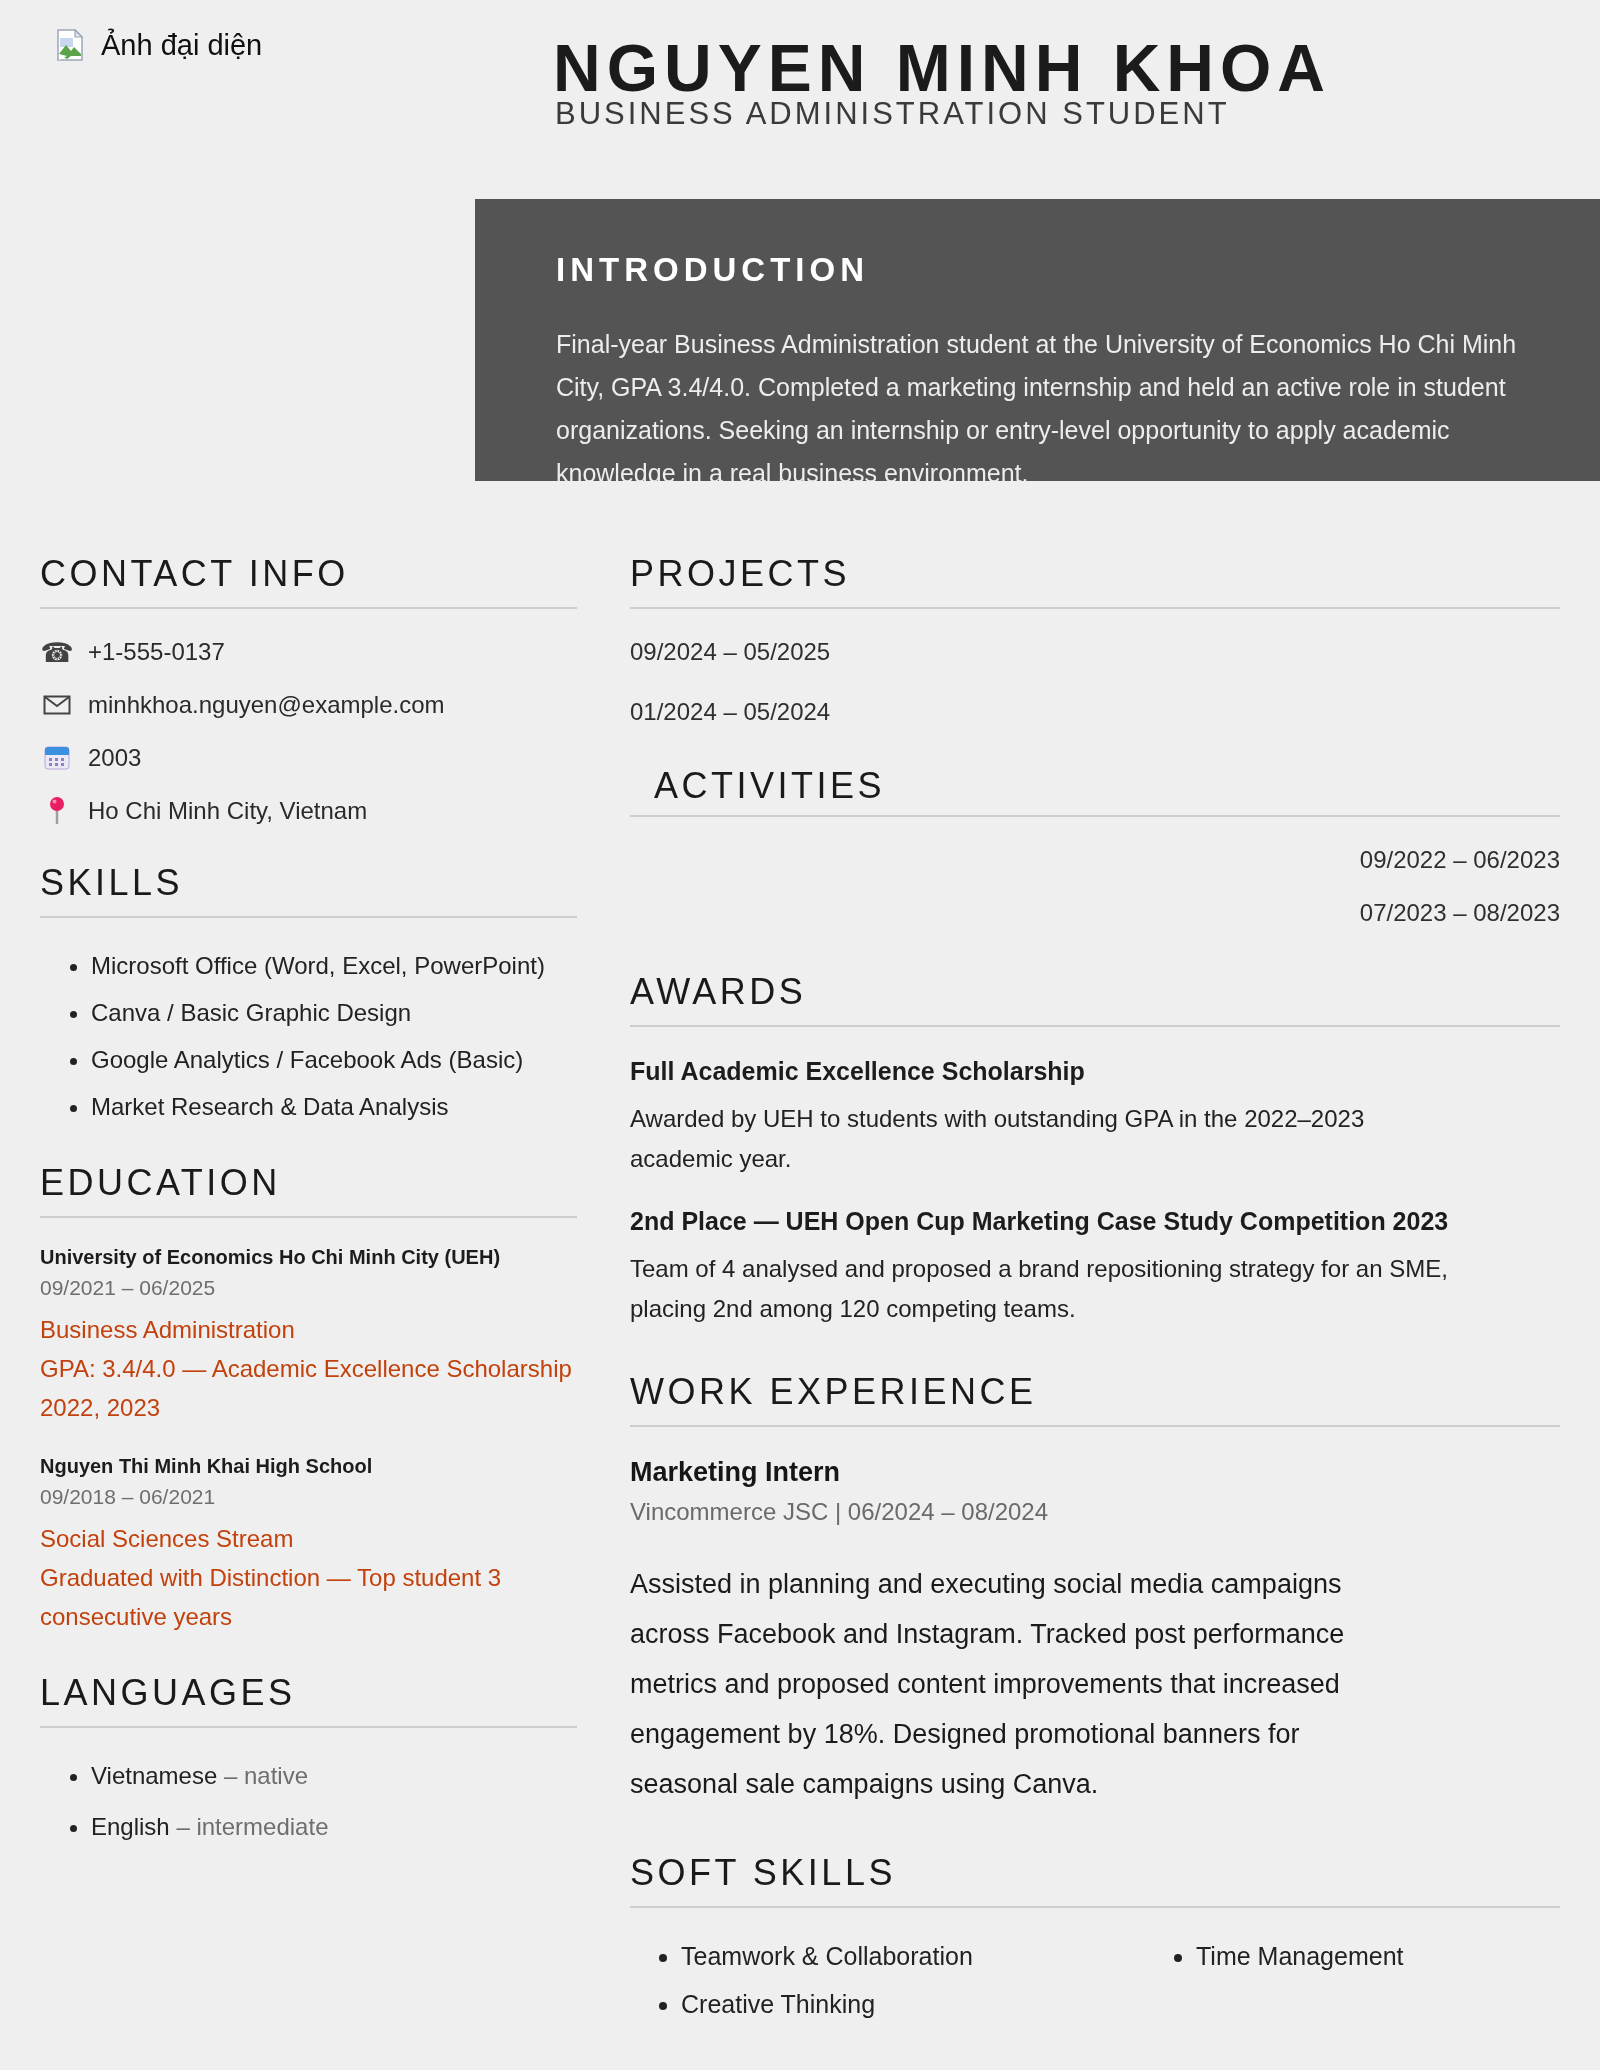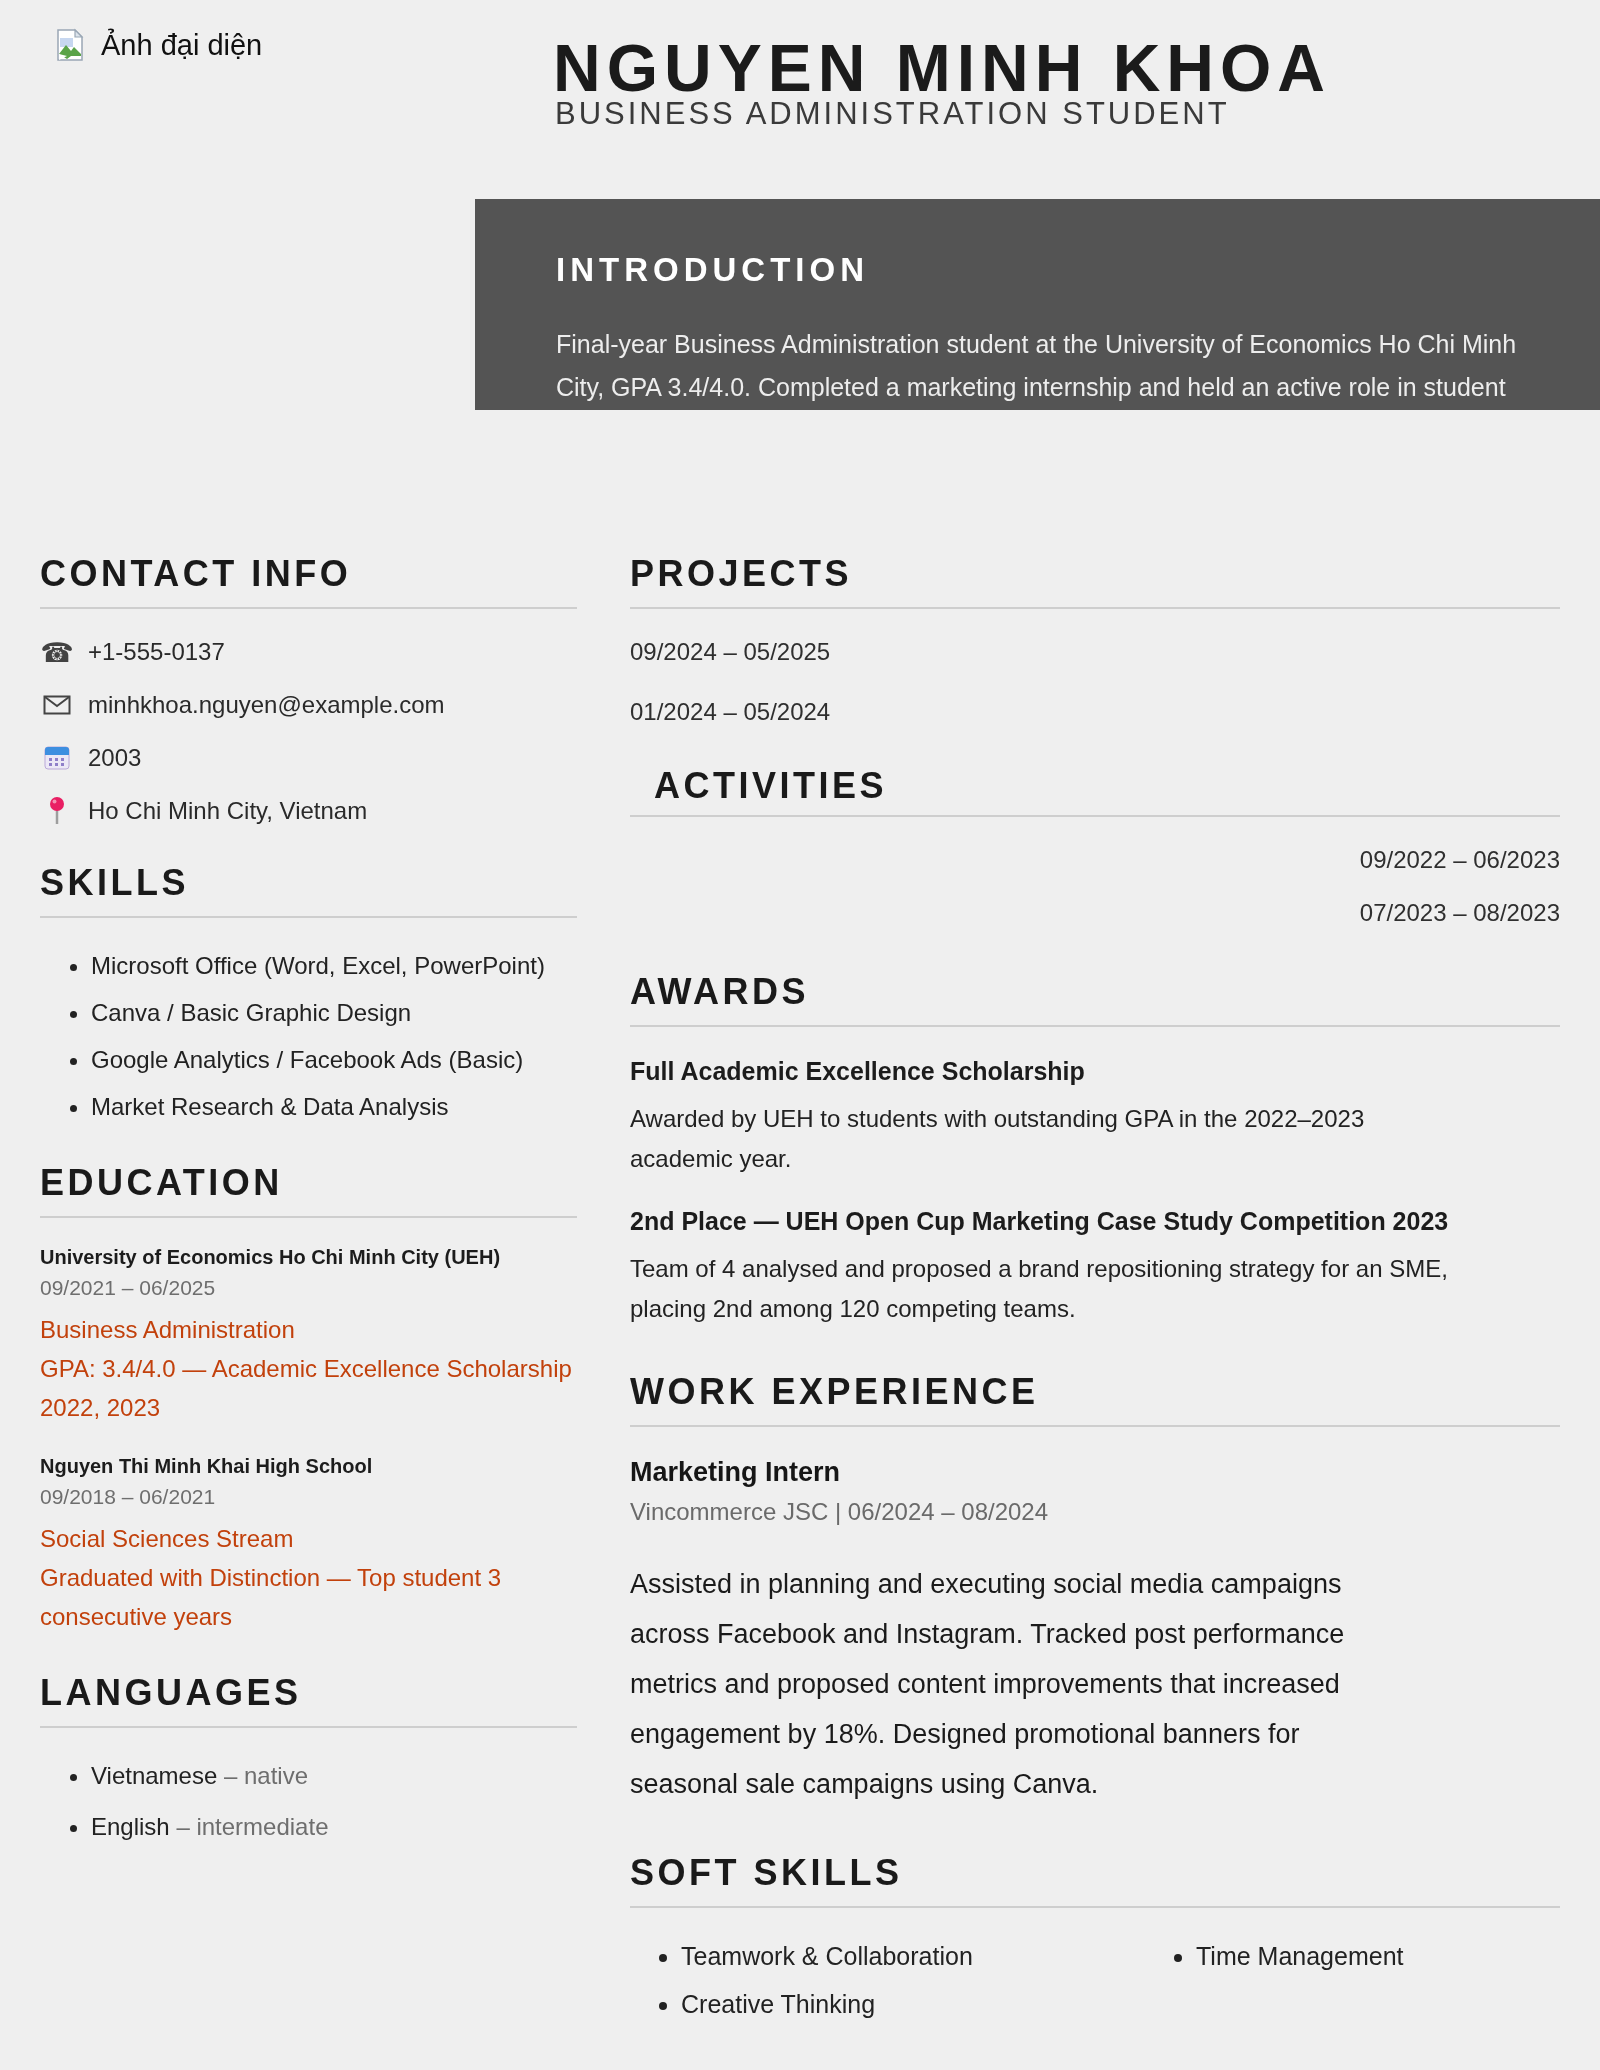--- a/index.html
+++ b/index.html
@@ -22,42 +22,42 @@
     font-size:66px;font-weight:700;letter-spacing:6px;
     color:#1b1b1b;white-space:nowrap;
   }
   .page-subtitle{
     position:absolute;left:555px;top:96px;
     font-size:31px;font-weight:400;letter-spacing:3px;
     color:#3a3a3a;white-space:nowrap;
   }
   
   .intro-box{
-    position:absolute;left:475px;top:199px;right:0;height:211px;
+    position:absolute;left:475px;top:199px;right:0;height:282px;
     background:#545454;color:#ffffff;
     box-sizing:border-box;
     padding:52px 70px 0 81px;
     overflow:hidden;
   }
   .intro-box h2{
     margin:0 0 34px 0;
     font-size:33px;font-weight:700;letter-spacing:5px;
   }
   .intro-box p{
     margin:0;max-width:990px;
     font-size:25px;line-height:43px;color:#ededed;
   }
   
   .columns{
     position:absolute;left:40px;right:40px;top:553px;
     display:grid;grid-template-columns:537px 930px;column-gap:53px;
   }
   h3.sec{
     margin:0 0 12px 0;
-    font-size:36px;line-height:42px;font-weight:700;
+    font-size:36px;line-height:42px;font-weight:400;
     letter-spacing:3.5px;color:#1a1a1a;
   }
   .rule{border:none;height:2px;background:#cecece;margin:0 0 28px 0;}
   
   .contact-list{list-style:none;margin:0;padding:0;}
   .contact-list li{
     display:flex;align-items:center;gap:14px;
     font-size:24px;color:#2a2a2a;
     height:30px;margin-bottom:23px;
   }

